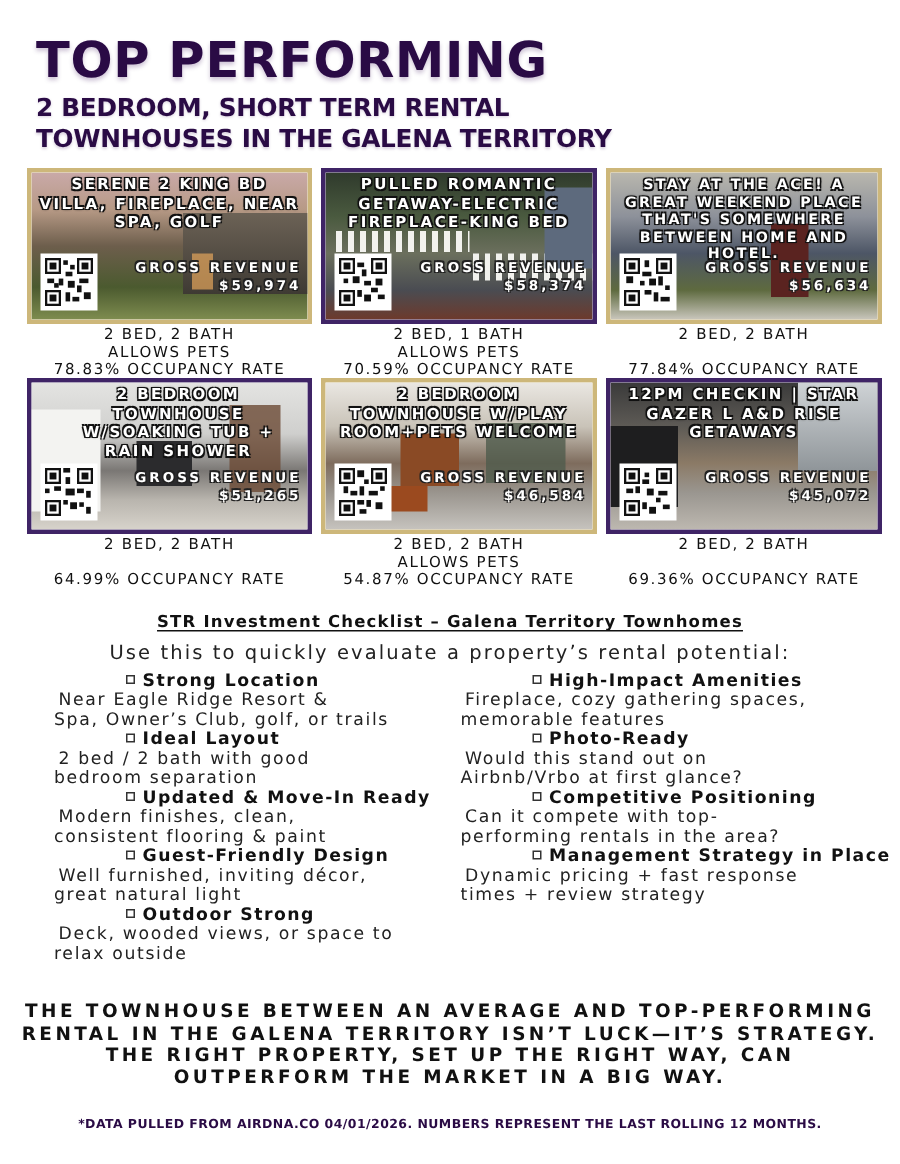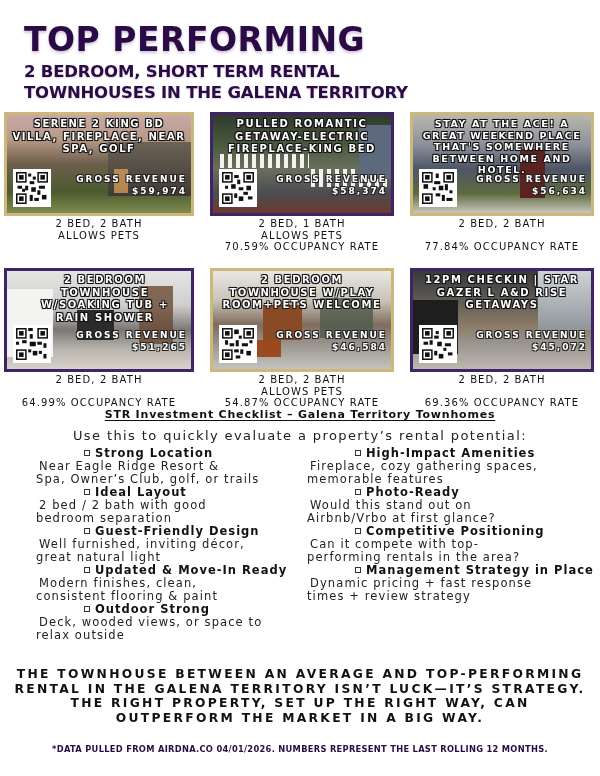--- a/index.html
+++ b/index.html
@@ -3,21 +3,21 @@
 <meta charset="utf-8">
 <style>
   * { box-sizing: border-box; margin: 0; padding: 0; }
   html, body { width: 600px; height: 776px; background: #ffffff; overflow: hidden; }
   body { position: relative; font-family: "DejaVu Sans", sans-serif; color: #111; }
 
   .hdr { position: absolute; left: 24px; top: 22px; }
   .hdr-title { font-family: "DejaVu Sans", sans-serif; font-weight: 900; font-weight: bold; font-size: 33px; color: #2a0b45; letter-spacing: 0.5px; text-shadow: 0 2px 3px rgba(60,20,90,0.25); line-height: 36px; }
   .hdr-sub { font-weight: bold; font-size: 16.5px; color: #2a0b45; line-height: 21px; margin-top: 3px; text-shadow: 0 1px 2px rgba(60,20,90,0.2); letter-spacing: -0.2px; }
 
-  .grid { position: absolute; left: 4px; top: 112px; width: 566px; display: grid; grid-template-columns: 190px 184px 184px; column-gap: 6px; row-gap: 0; gap: 16px; }
+  .grid { position: absolute; left: 18px; top: 112px; width: 566px; display: grid; grid-template-columns: 190px 184px 184px; column-gap: 6px; row-gap: 0; }
   .card { position: relative; height: 140px; }
   .card-img { position: absolute; left: 0; top: 0; width: 100%; height: 104px; border: 3px solid #cdb77a; overflow: hidden; }
   .card-img.purple { border-color: #3f2466; }
   .photo { position: absolute; inset: 0; }
   .card-title { position: absolute; left: 0; right: 0; top: 3px; text-align: center; font-weight: bold; font-size: 10px; line-height: 12.5px; color: #fff; letter-spacing: 1.6px; padding: 0 4px; text-shadow: -1px -1px 0 #111, 1px -1px 0 #111, -1px 1px 0 #111, 1px 1px 0 #111, 0 0 2px #000; }
   .qr { position: absolute; left: 6px; bottom: 6px; width: 38px; height: 38px; background: #fff; padding: 3px; }
   .qr svg { width: 100%; height: 100%; display: block; }
   .rev { position: absolute; right: 4px; bottom: 16px; text-align: right; font-weight: bold; font-size: 9px; line-height: 12px; color: #fff; letter-spacing: 2px; text-shadow: -1px -1px 0 #222, 1px -1px 0 #222, -1px 1px 0 #222, 1px 1px 0 #222; }
   .card-meta { position: absolute; left: 0; right: 0; top: 106px; text-align: center; font-weight: normal; font-size: 10px; line-height: 11.5px; letter-spacing: 1.1px; color: #111; }
   .card-meta .gap { height: 11.5px; }
@@ -84,20 +84,21 @@
           </svg>
         </div>
       <div class="rev">
           <div>GROSS REVENUE</div>
           <div>$59,974</div>
         </div>
     </div>
     <div class="card-meta">
       <div>2 BED, 2 BATH</div>
       <div>ALLOWS PETS</div>
+      <div>78.83% OCCUPANCY RATE</div>
     </div>
   </div>
 
   <div class="card">
     <div class="card-img purple">
       <div class="photo" style="background: linear-gradient(180deg,#2f3a2c 0%,#4a5a3f 30%,#6b6f5d 55%,#4a4c52 80%,#6d3a2c 100%);"></div>
       <div class="photo" style="left:4%;top:40%;width:50%;height:14%;background:repeating-linear-gradient(90deg,#f2f2ee 0 4px,transparent 4px 8px);"></div>
       <div class="photo" style="left:55%;top:55%;width:45%;height:18%;background:repeating-linear-gradient(90deg,#f2f2ee 0 4px,transparent 4px 8px);"></div>
       <div class="photo" style="left:82%;top:10%;width:18%;height:55%;background:#5d6a7d;"></div>
       <div class="card-title">PULLED ROMANTIC GETAWAY-ELECTRIC FIREPLACE-KING BED</div>
@@ -342,28 +343,28 @@
     <div class="item-head"><span class="box"></span><span>Strong Location</span></div>
     <div class="item-desc">Near Eagle Ridge Resort &amp;</div>
     <div class="item-desc2">Spa, Owner’s Club, golf, or trails</div>
   </div>
   <div>
     <div class="item-head"><span class="box"></span><span>Ideal Layout</span></div>
     <div class="item-desc">2 bed / 2 bath with good</div>
     <div class="item-desc2">bedroom separation</div>
   </div>
   <div>
+    <div class="item-head"><span class="box"></span><span>Updated &amp; Move-In Ready</span></div>
+    <div class="item-desc">Modern finishes, clean,</div>
+    <div class="item-desc2">consistent flooring &amp; paint</div>
+  </div>
+  <div>
     <div class="item-head"><span class="box"></span><span>Guest-Friendly Design</span></div>
     <div class="item-desc">Well furnished, inviting décor,</div>
     <div class="item-desc2">great natural light</div>
-  </div>
-  <div>
-    <div class="item-head"><span class="box"></span><span>Updated &amp; Move-In Ready</span></div>
-    <div class="item-desc">Modern finishes, clean,</div>
-    <div class="item-desc2">consistent flooring &amp; paint</div>
   </div>
   <div>
     <div class="item-head"><span class="box"></span><span>Outdoor Strong</span></div>
     <div class="item-desc">Deck, wooded views, or space to</div>
     <div class="item-desc2">relax outside</div>
   </div>
 </div>
 
 <div class="col right">
   <div>

